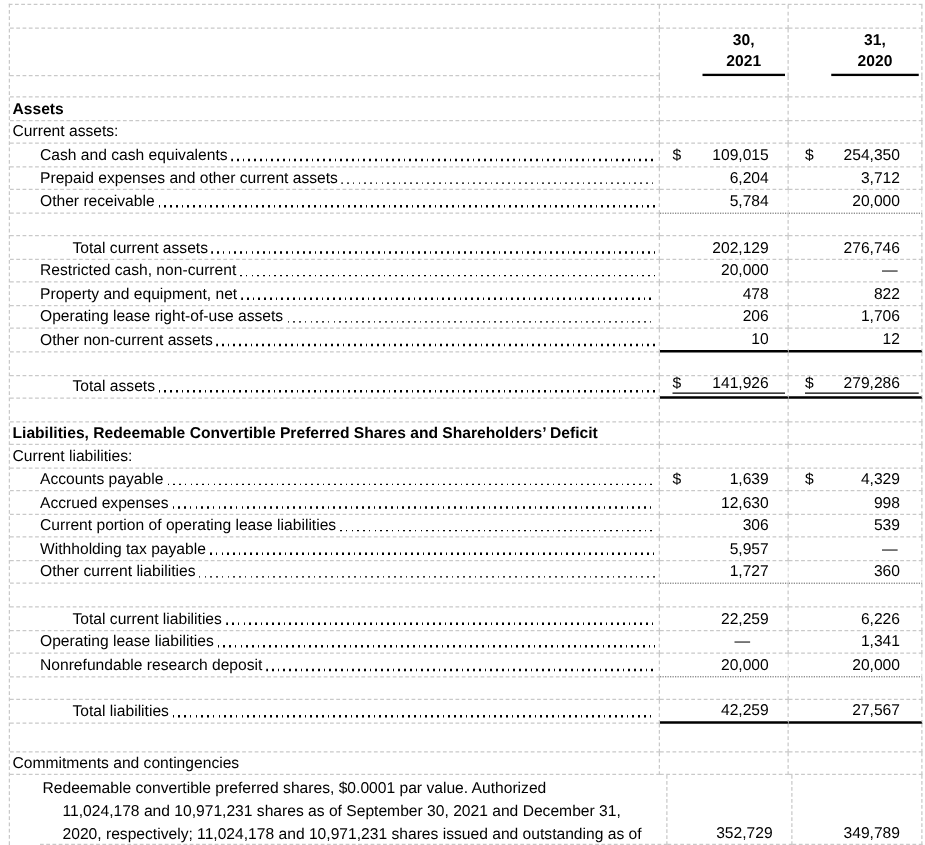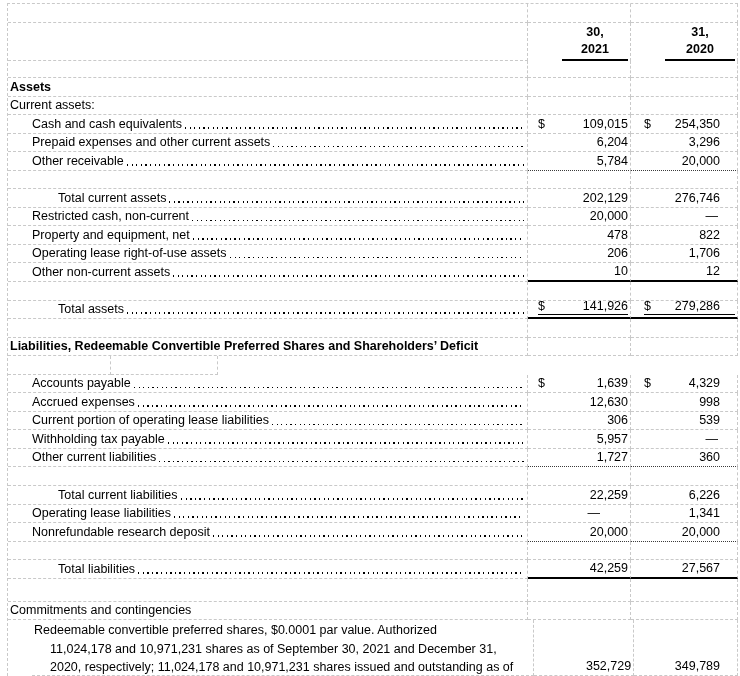--- a/index.html
+++ b/index.html
@@ -13,21 +13,21 @@
   .v1  { width:103px; border-right:1px dashed var(--grid); padding-left:10px; padding-right:2px; }
   .v2  { width:107px; border-right:1px dashed var(--grid); padding-left:13px; padding-right:2px; }
   .t { white-space:nowrap;text-align:right; }
   .b { font-weight:bold; }
   .ind1 { padding-left:24px; }
   .ind2 { padding-left:50px; }
   .dots { flex:1 1 auto; height:1.7px; margin:0 3px 2px 3px;
     background-image:repeating-linear-gradient(90deg,#000 0,#000 1.3px,transparent 1.3px,transparent 4.6px); }
   .inner { flex:1; display:flex; justify-content:space-between; align-items:baseline; }
   .cur { white-space:pre; }
-  .num { white-space:nowrap; }
+  .num { white-space:nowrap; margin-right:13px; }
   .v2 .num { margin-right:15px; }
   .v1.dash .num { margin-right:28px; }
   .v2.dash .num { margin-right:17px; }
   
   .c.sub { border-bottom:1px dotted var(--sub);justify-content:flex-end; }
   .c.tot { border-bottom:2px solid #000; }
   .c.dbl { border-bottom:2px solid #000; padding-bottom:0; }
   .dbl .inner { border-bottom:1px solid #000; padding-bottom:1px; margin-bottom:2px; }
   
   .hdr-row .c { height:38px; }
@@ -117,21 +117,21 @@
       </div>
     <div class="c v1">
         <div class="inner">
           <span class="cur"></span>
           <span class="num">6,204</span>
         </div>
       </div>
     <div class="c v2">
         <div class="inner">
           <span class="cur"></span>
-          <span class="num">3,296</span>
+          <span class="num">3,712</span>
         </div>
       </div>
   </div>
 
   <div class="row">
     <div class="c lbl ind1">
         <span class="t">Other receivable</span>
         <span class="dots"></span>
       </div>
     <div class="c v1 sub">
@@ -282,20 +282,23 @@
 
   <div class="row">
     <div class="c lbl">
         <span class="t b">Liabilities, Redeemable Convertible Preferred Shares and Shareholders’ Deficit</span>
       </div>
     <div class="c v1"></div>
       <div class="c v2"></div>
   </div>
 
   <div class="row">
+    <div class="c lbl">
+        <span class="t">Current liabilities:</span>
+      </div>
     <div class="c v1"></div>
       <div class="c v2"></div>
   </div>
 
   <div class="row">
     <div class="c lbl ind1">
         <span class="t">Accounts payable</span>
         <span class="dots"></span>
       </div>
     <div class="c v1">

